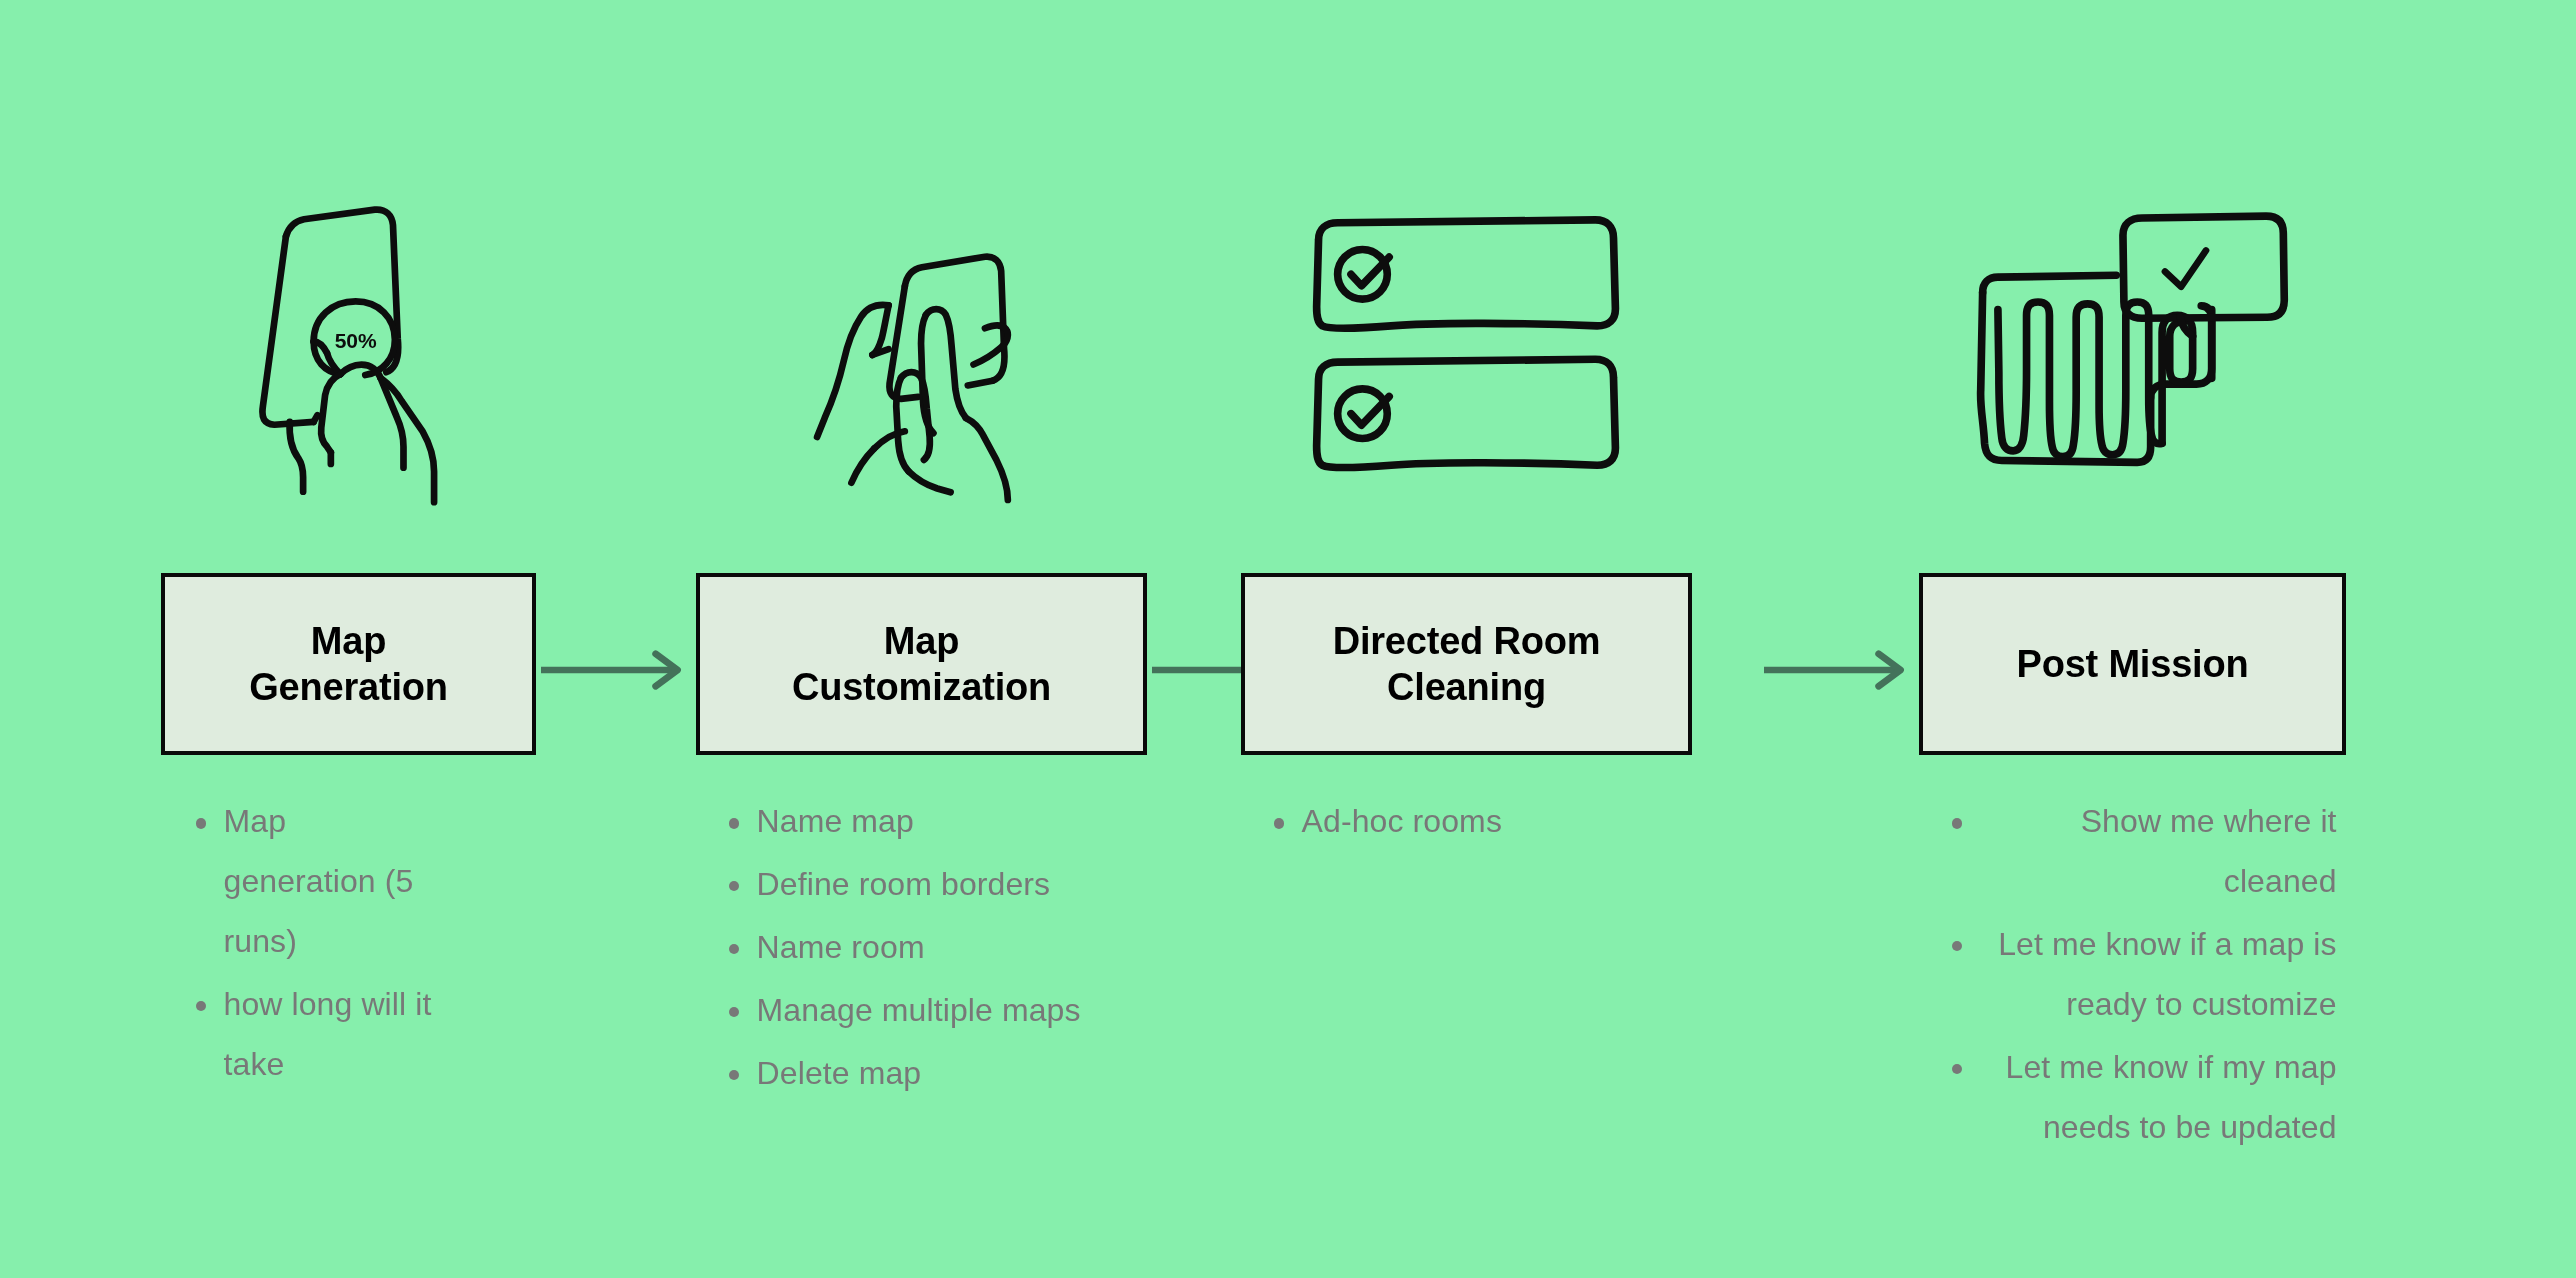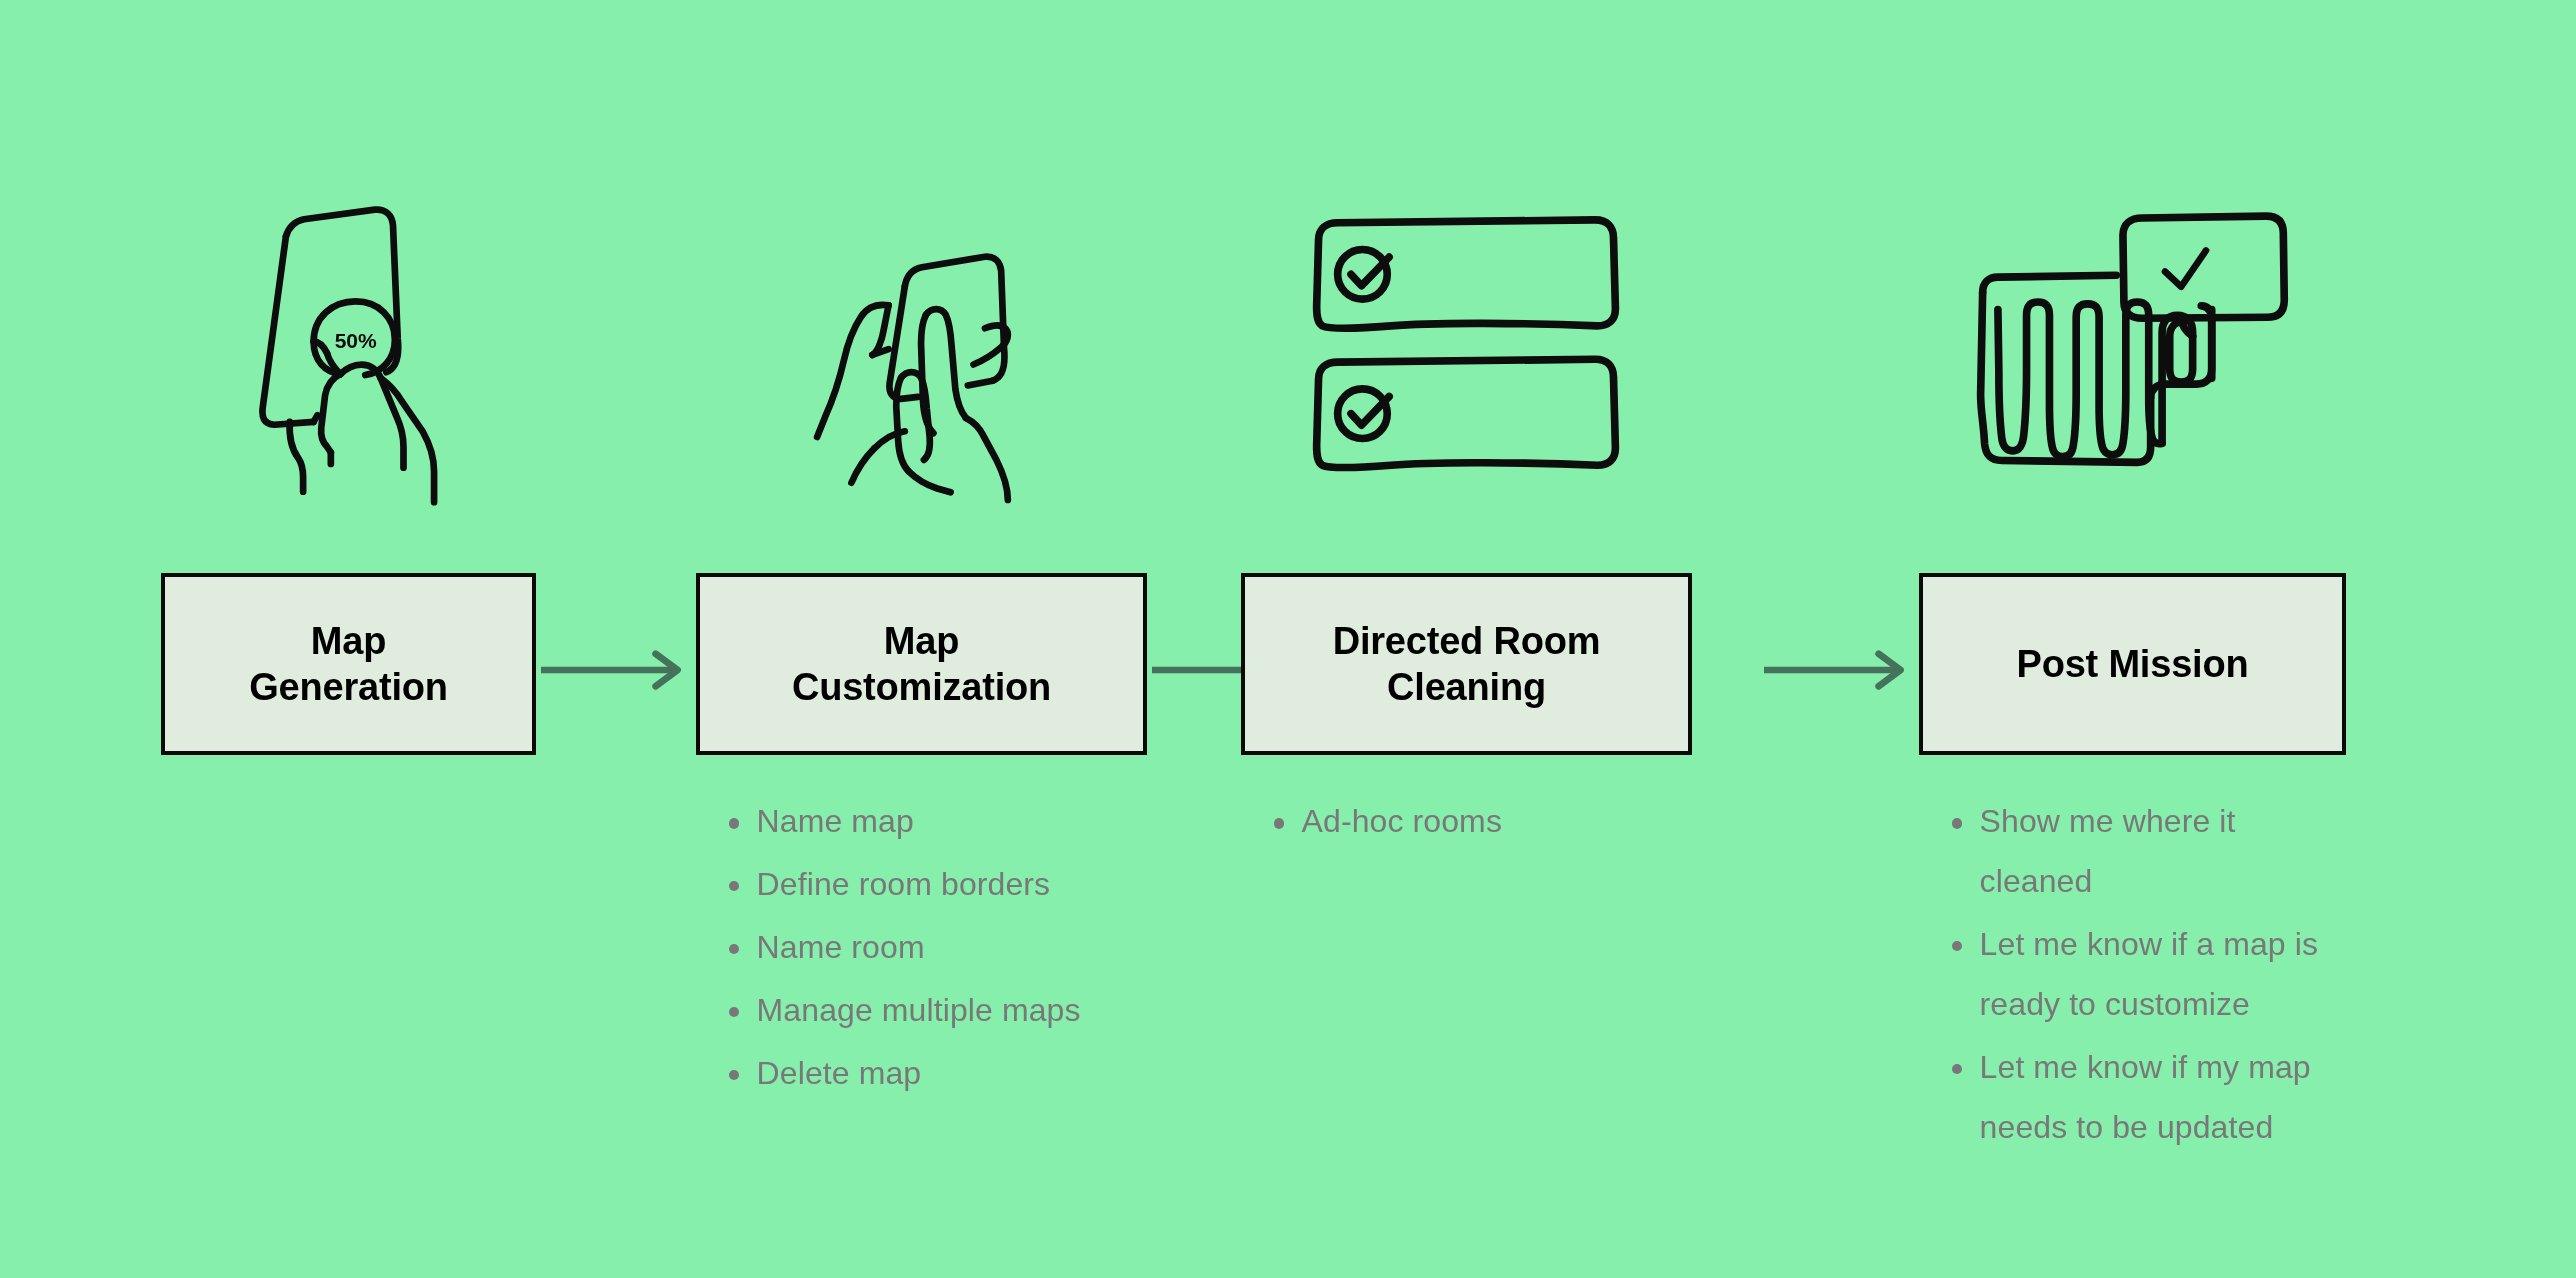--- a/index.html
+++ b/index.html
@@ -96,21 +96,21 @@
     width: 10.5px;
     height: 10.5px;
     border-radius: 50%;
     background: #787878;
   }
   .stage-1 .bullets { padding-left: 11.5px; }
   .stage-2 .bullets { padding-left: 9.6px; }
   .stage-3 .bullets { padding-left: 9.6px; }
   .stage-4 .bullets { padding-left: 9.6px; }
   .stage-1 .bullets li { padding-right: 115px; }
-  .stage-4 .bullets li { padding-right: 19px; }
+  .stage-4 .bullets li { padding-right: 19px; text-align: right; }
 
   
   .arrow {
     position: absolute;
     top: 648px;
     height: 44px;
   }
   .arrow-1 { left: 541px;  width: 149px; }
   .arrow-2 { left: 1152px; width: 149px; }
   .arrow-3 { left: 1764px; width: 149px; }
@@ -144,20 +144,24 @@
                  C200 276 204 290 204 304 L204 336"></path>
         <text x="122" y="175" font-family="'Liberation Sans', sans-serif" font-size="22" font-weight="bold" fill="#0d0d0d" stroke="none" text-anchor="middle">50%</text>
       </svg>
     </div>
 
     <div class="title-box">
       <div class="title-text">Map
 Generation</div>
     </div>
 
+    <ul class="bullets">
+      <li>Map generation (5 runs)</li>
+      <li>how long will it take</li>
+    </ul>
   </div>
 
   <div class="arrow arrow-1">
     <svg width="149" height="44" viewBox="0 0 156 46" fill="none" stroke="#44725a" stroke-width="7" stroke-linecap="square" stroke-linejoin="miter">
       <path d="M2 23 L140 23"></path>
       <path d="M120 6 L143 23 L120 40" fill="none" stroke-linecap="round" stroke-linejoin="round"></path>
     </svg>
   </div>
 
   <div class="stage stage-2">

